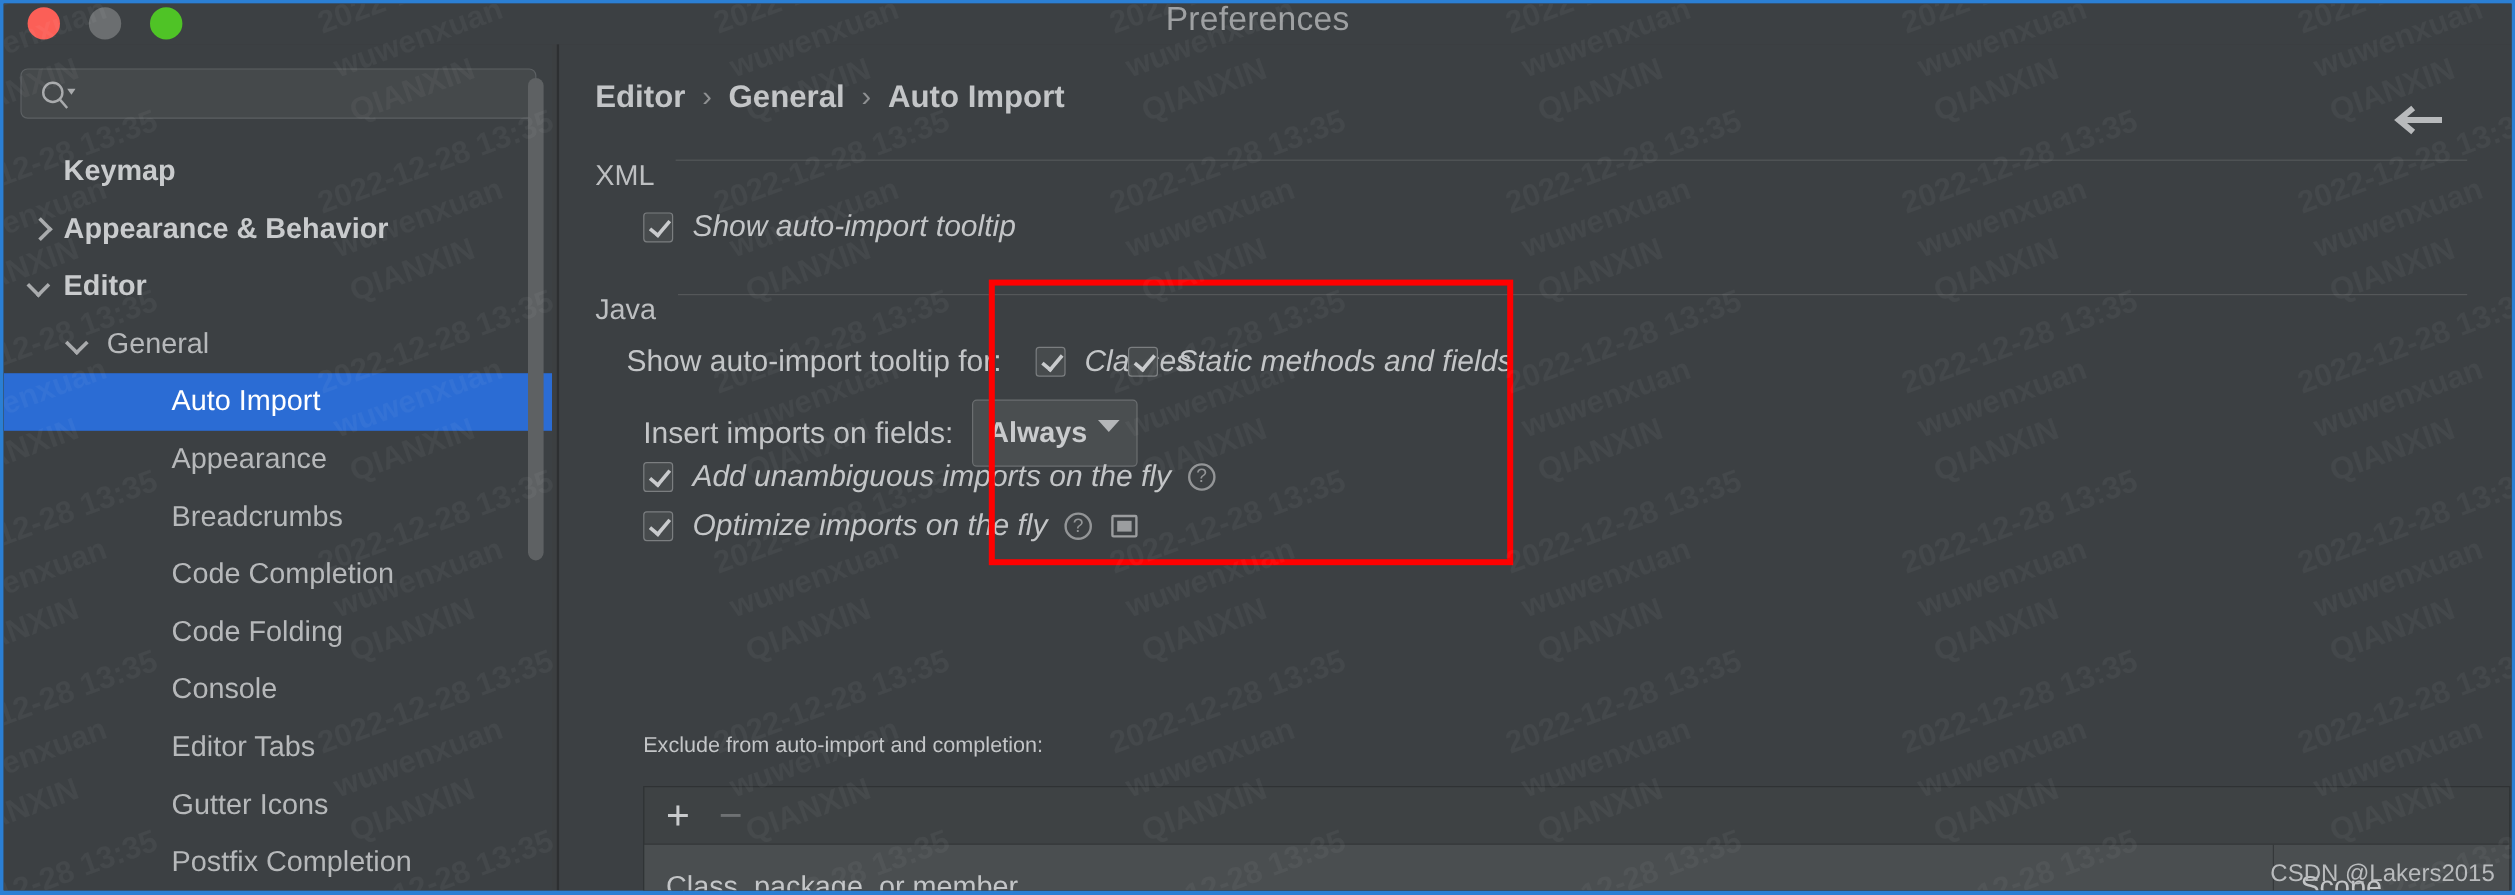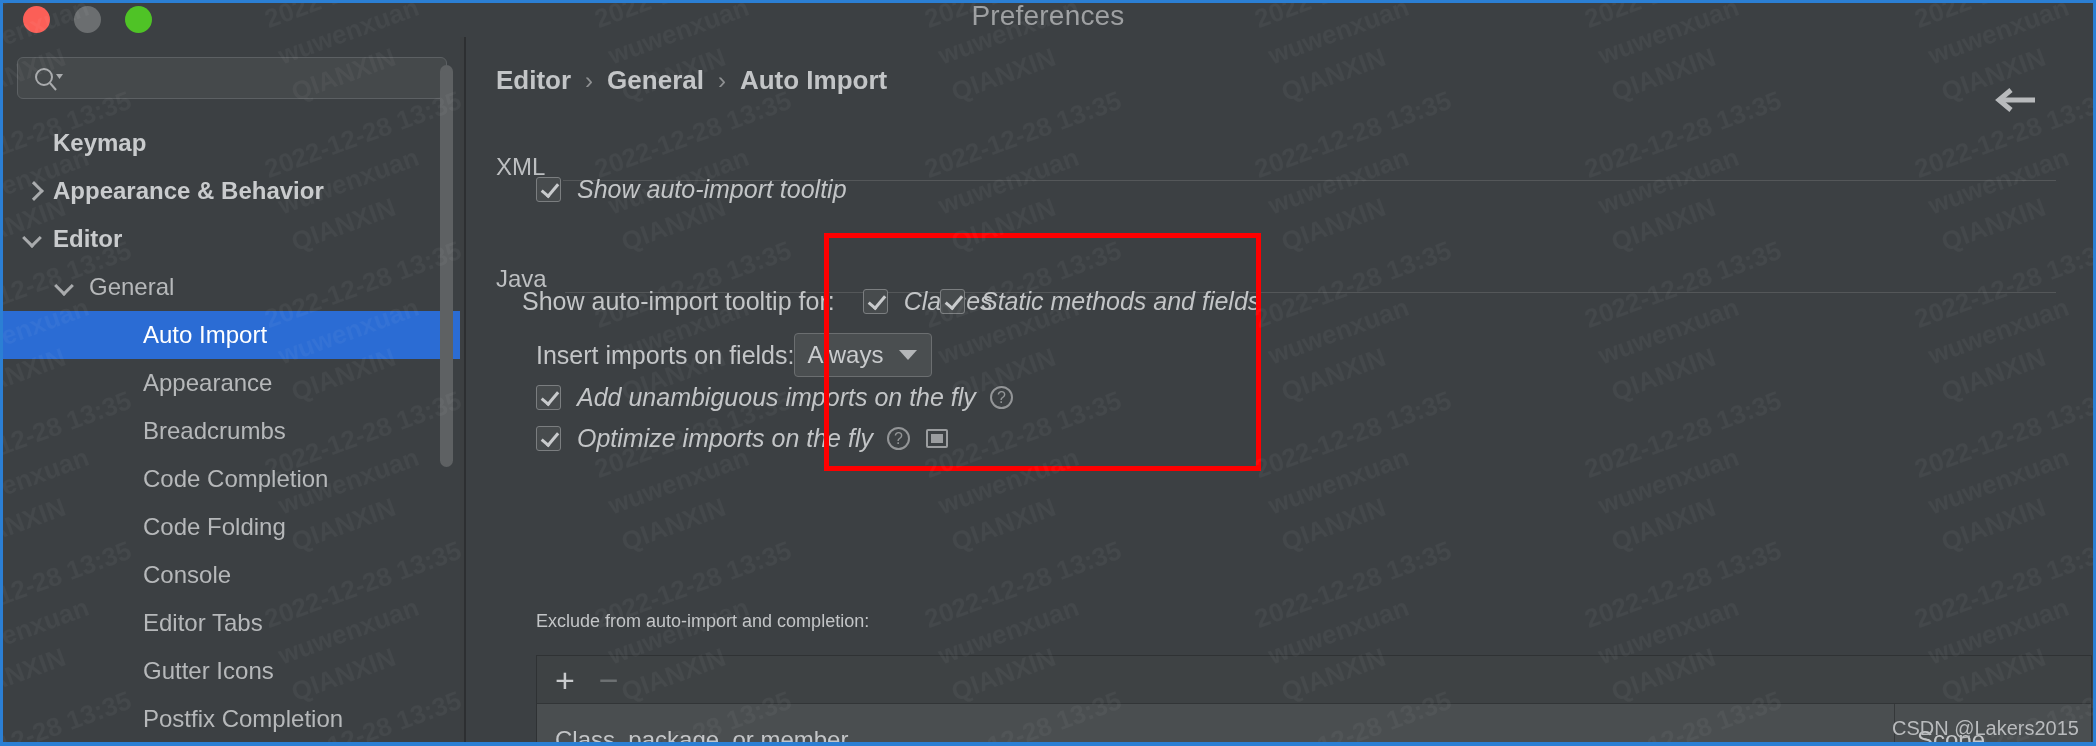--- a/index.html
+++ b/index.html
@@ -150,24 +150,23 @@
     font-weight: normal;
     font-size: 24px;
   }
   #back-arrow {
     position: absolute; top: 50px; right: 56px;
     width: 42px; height: 26px;
   }
 
   
   .group-head {
-    display: flex; align-items: flex-end;
+    display: flex; align-items: flex-start;
     color: #bdbfc1;
     font-size: 24px;
-    margin-top: 20px;
   }
   .group-head .rule {
     flex: 1;
     height: 1px;
     background: #545759;
     margin-left: 18px;
   }
 
   #xml-group {
     position: absolute; top: 96px; left: 30px;
@@ -229,26 +228,27 @@
   }
   #row-tooltip-for { top: 250px; left: 56px; }
   #row-tooltip-for .cb { margin-left: 28px; }
   #row-static { top: 250px; left: 474px; }
   #row-insert { top: 296px; left: 70px; }
   #row-add-unambiguous { top: 346px; left: 70px; }
   #row-optimize { top: 387px; left: 70px; }
 
   
   #insert-select {
-    width: 138px; height: 44px;
+    margin-left: 16px;
+    width: 138px; height: 56px;
     background: #4a4e50;
     border: 1px solid #6b6e70;
     border-radius: 4px;
     position: relative;
-    display: flex; align-items: center;
+    display: flex; align-items: center; font-weight: bold;
   }
   #insert-select .val {
     color: #c9cbcd;
     font-size: 24px;
     padding-left: 12px;
   }
   #insert-select .chev {
     position: absolute; right: 14px; top: 16px;
     width: 0; height: 0;
     border-left: 9px solid transparent;

